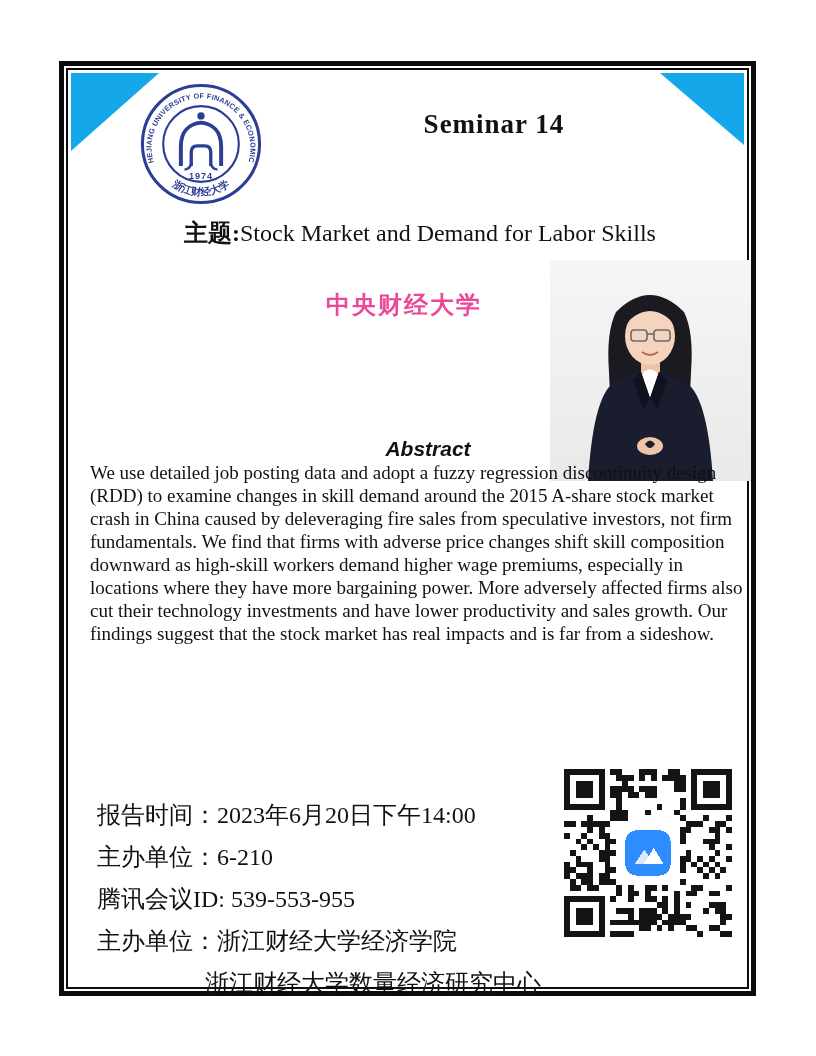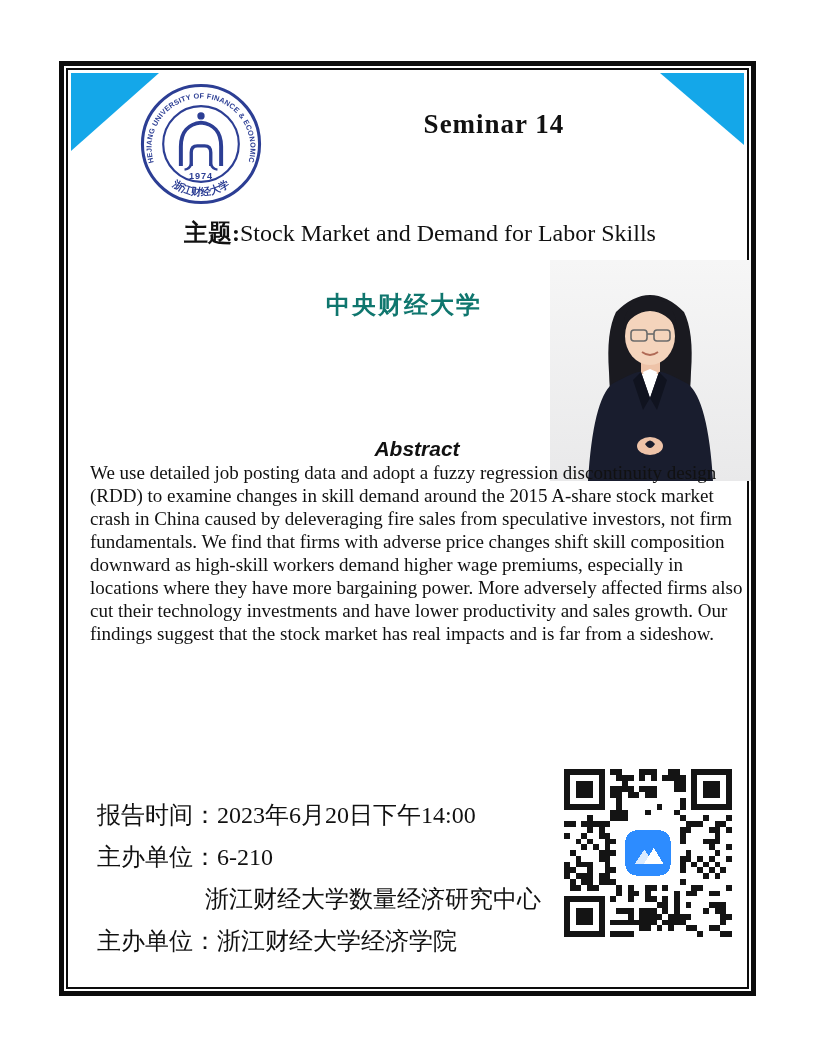--- a/index.html
+++ b/index.html
@@ -23,26 +23,26 @@
 
   .title-block { position:absolute; left:165px; top:40px; width:530px; text-align:center; }
   .org-title { font-size:35px; font-weight:600; letter-spacing:2px; line-height:1.15; }
   .seminar-no { font-size:27px; font-weight:700; margin-top:3px; letter-spacing:1px; }
 
   .topic-line { position:absolute; left:120px; top:151px; width:560px; font-size:24px; white-space:nowrap; }
   .topic-label { font-weight:600; }
 
   .speaker-block { position:absolute; left:40px; top:215px; width:600px; text-align:center; }
   .speaker-name { font-size:33px; font-weight:600; letter-spacing:14px; text-indent:14px; }
-  .speaker-affiliation { margin-top:8px; font-size:24px; font-weight:600; letter-spacing:2px; color:#0f766e; }
+  .speaker-affiliation { margin-top:8px; font-size:24px; font-weight:600; letter-spacing:2px; color:#ec4899; }
 
   .photo { position:absolute; left:486px; top:194px; width:201px; height:221px; }
 
   .abstract-heading {
-    position:absolute; left:53px; top:371px; width:600px; text-align:center;
+    position:absolute; left:64px; top:371px; width:600px; text-align:center;
     font-family:"Liberation Sans","DejaVu Sans",sans-serif;
     font-style:italic; font-weight:700; font-size:21px;
   }
   .abstract-body {
     position:absolute; left:26px; top:395px; width:664px;
     font-size:19px; line-height:23px; text-align:left;
   }
 
   .details { position:absolute; left:33px; top:728px; width:480px; font-weight:400; font-size:24px; }
   .detail-row { height:42px; line-height:42px; white-space:nowrap; }
@@ -131,22 +131,23 @@
         <path d="M95,184 Q100,177 105,184 Q100,192 95,184 Z" fill="#191d2e"></path>
       </svg>
     </div>
 
     <div class="abstract-heading">Abstract</div>
     <div class="abstract-body">We use detailed job posting data and adopt a fuzzy regression discontinuity design (RDD) to examine changes in skill demand around the 2015 A-share stock market crash in China caused by deleveraging fire sales from speculative investors, not firm fundamentals. We find that firms with adverse price changes shift skill composition downward as high-skill workers demand higher wage premiums, especially in locations where they have more bargaining power. More adversely affected firms also cut their technology investments and have lower productivity and sales growth. Our findings suggest that the stock market has real impacts and is far from a sideshow.</div>
 
     <div class="details">
       <div class="detail-row"><span>报告时间：</span><span>2023年6月20日下午14:00</span></div>
       <div class="detail-row"><span>主办单位：</span><span>6-210</span></div>
+      <div class="detail-row"><span>腾讯会议ID: </span><span>539-553-955</span></div>
+      <div class="detail-row"><span>主办单位：</span><span>浙江财经大学经济学院</span></div>
       <div class="detail-row indented"><span>浙江财经大学数量经济研究中心</span></div>
-      <div class="detail-row"><span>主办单位：</span><span>浙江财经大学经济学院</span></div>
     </div>
 
     <div class="qr-block">
       <svg id="qr-svg" class="qr-code" viewBox="0 0 29 29" shape-rendering="crispEdges">
           <rect x="8" y="0" width="1" height="1" fill="#141414"></rect>
           <rect x="9" y="0" width="1" height="1" fill="#141414"></rect>
           <rect x="13" y="0" width="1" height="1" fill="#141414"></rect>
           <rect x="14" y="0" width="1" height="1" fill="#141414"></rect>
           <rect x="15" y="0" width="1" height="1" fill="#141414"></rect>
           <rect x="18" y="0" width="1" height="1" fill="#141414"></rect>

